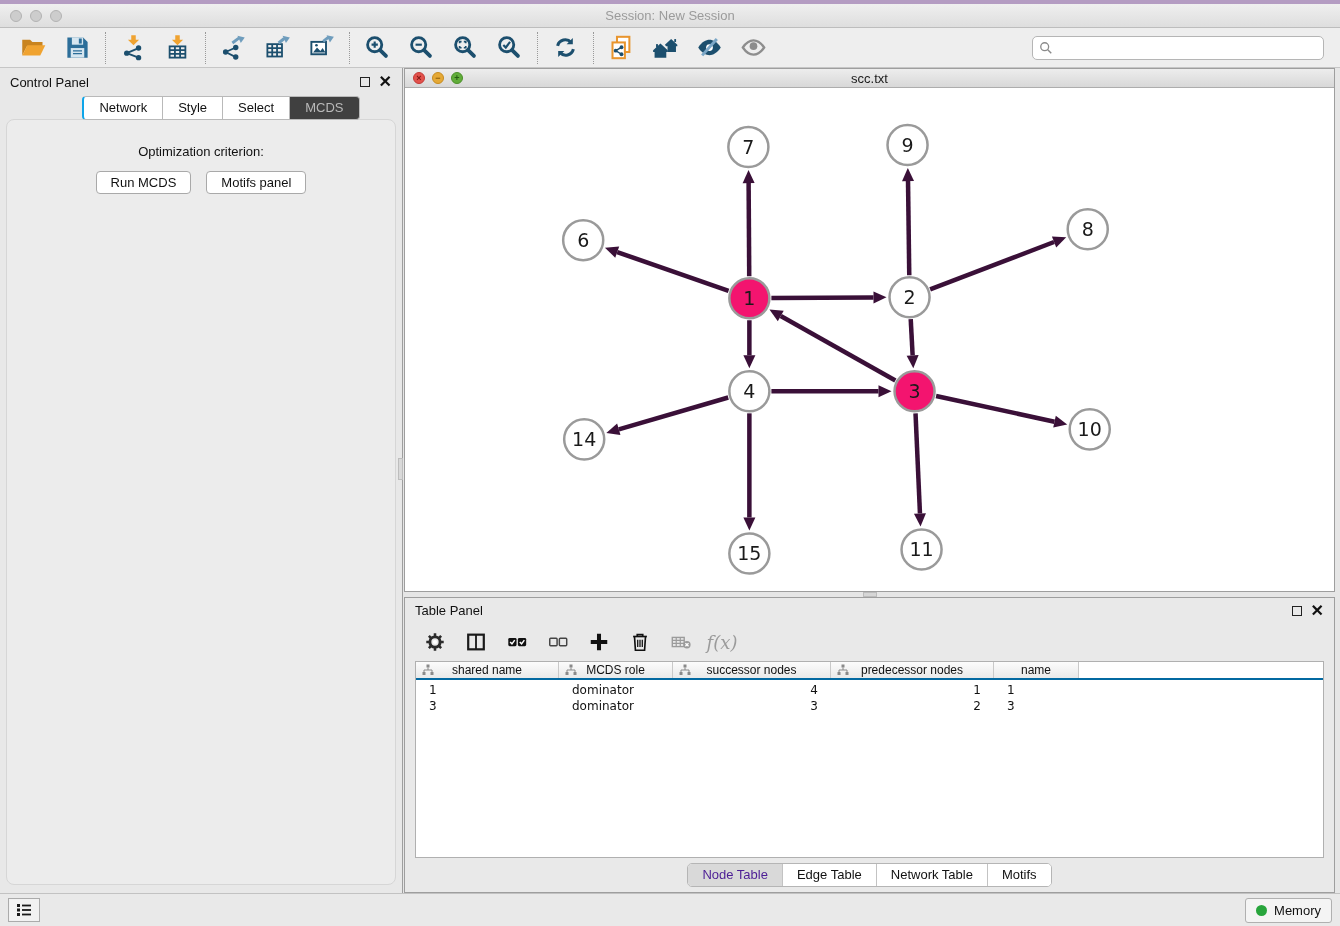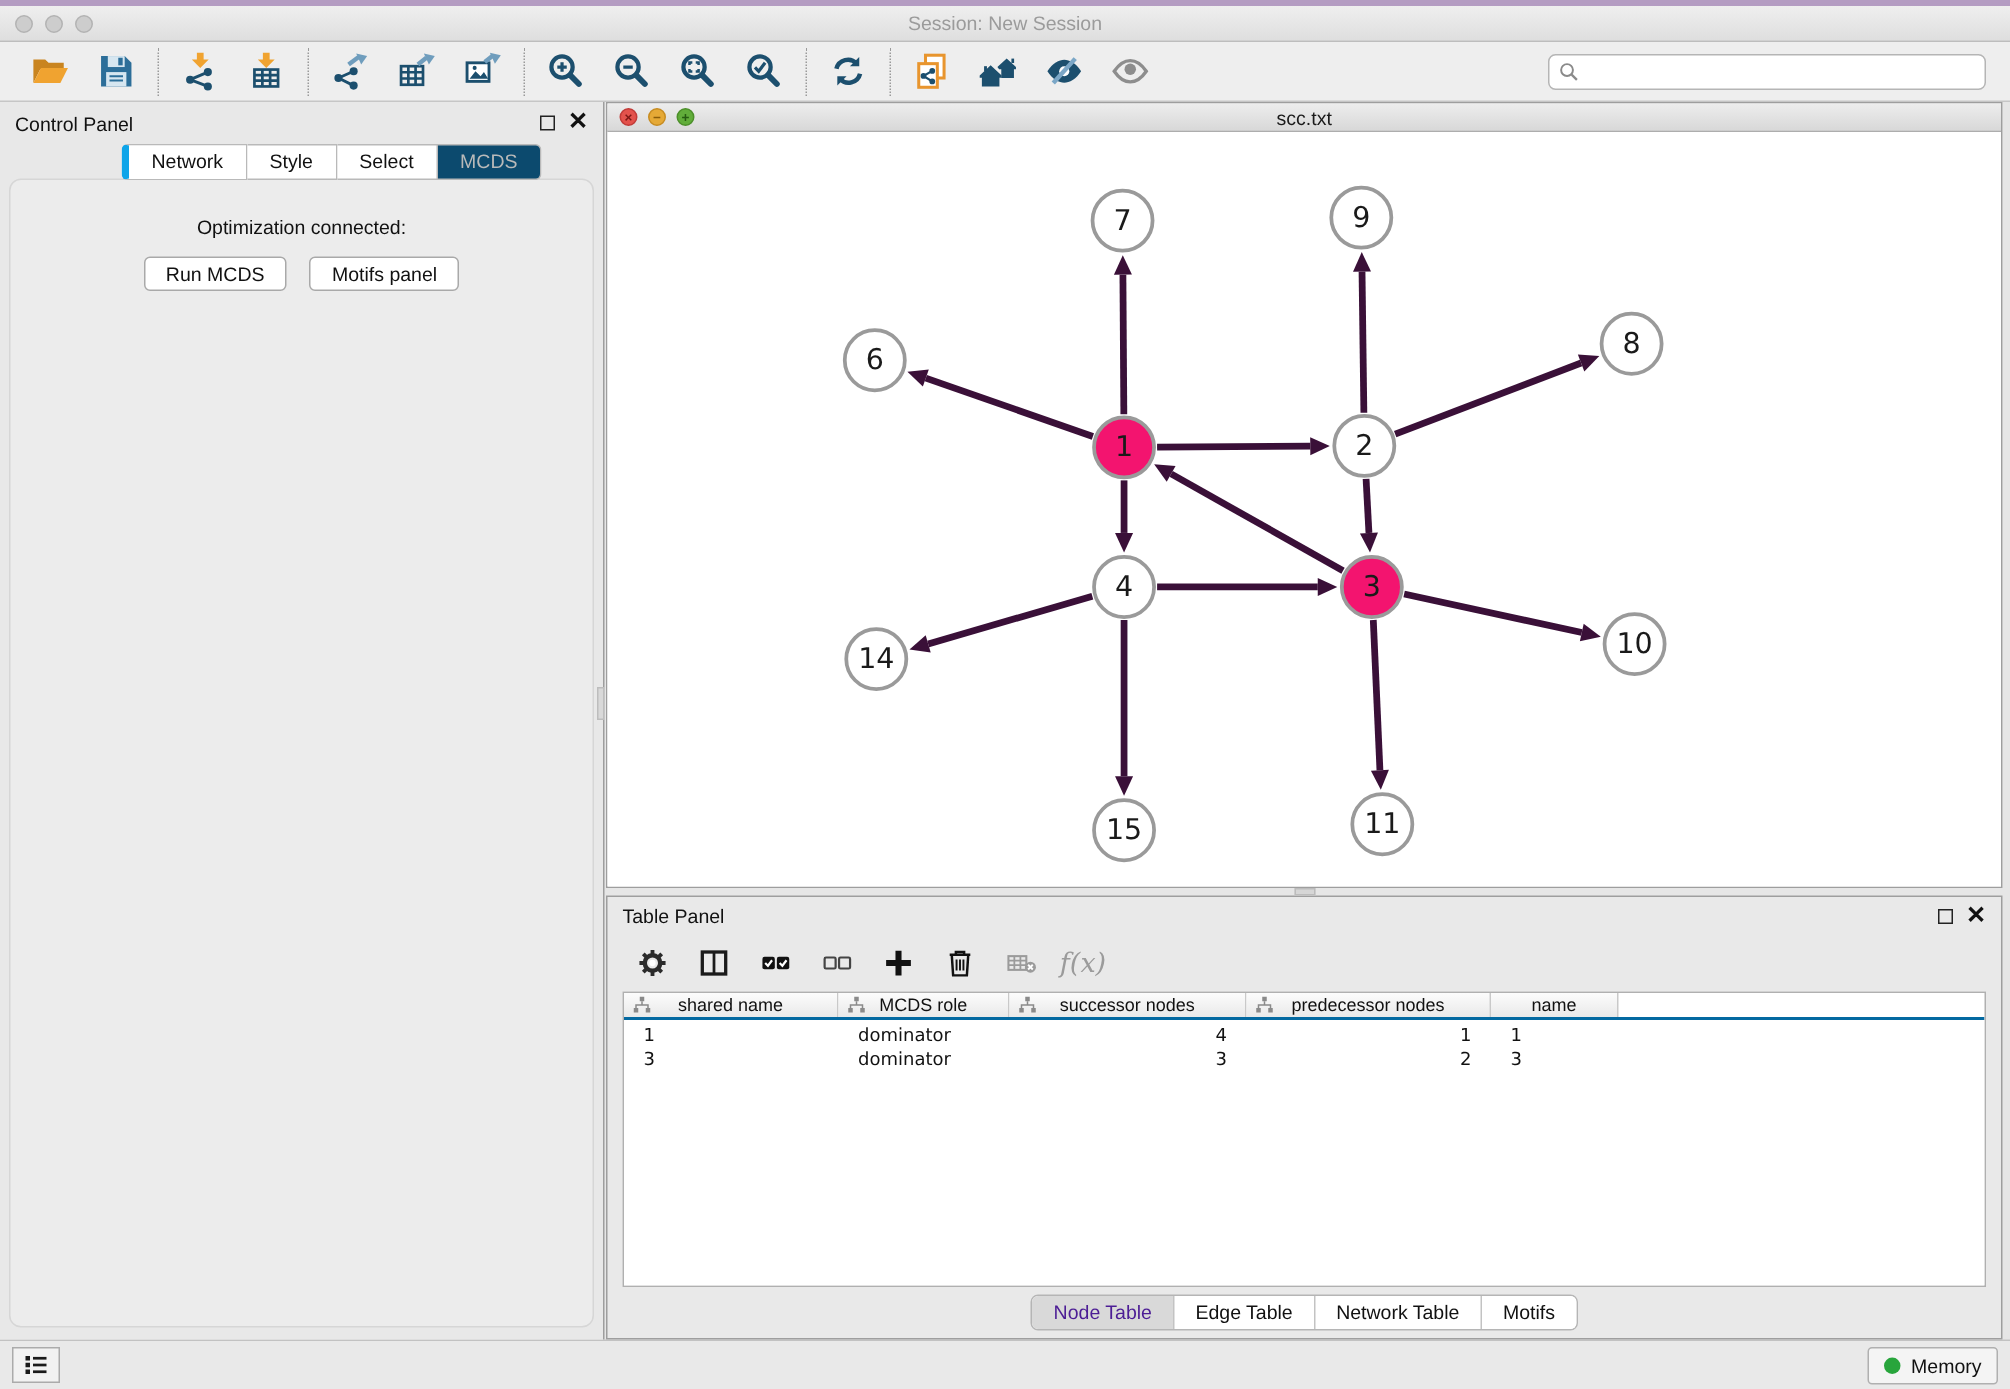--- a/index.html
+++ b/index.html
@@ -28,22 +28,22 @@
   
   .control-panel { width:403px; background:#e8e8e8; border-right:1px solid #9e9e9e;
     display:flex; flex-direction:column; position:relative; }
   .cp-header { height:28px; display:flex; align-items:center; padding:0 10px; font-size:13px; color:#111; }
   .win-icons { margin-left:auto; display:flex; align-items:center; gap:9px; }
   .float-ico { width:10px; height:10px; border:1.6px solid #222; display:inline-block; }
   .close-ico { font-size:16px; font-weight:bold; color:#111; line-height:10px; cursor:pointer; }
   .cp-tabs { display:flex; justify-content:center; position:relative; z-index:2; margin-bottom:-1px; }
   .cptab { font-size:13px; padding:3px 15px 4px; background:#fff; border:1px solid #b9b9b9;
     border-left:none; color:#111; cursor:pointer; }
-  .cptab:first-child { border-left:5px solid #0ea5e9; border-top-left-radius:4px; border-bottom-left-radius:4px;margin-left:40px; }
-  .cptab.active { background:#0c4a6e; color:#b9b9b9; border-top-right-radius:4px; border-bottom-right-radius:4px; }
+  .cptab:first-child { border-left:2px solid #0ea5e9; border-top-left-radius:4px; border-bottom-left-radius:4px;margin-left:40px; }
+  .cptab.active { background:#404040; color:#b9b9b9; border-top-right-radius:4px; border-bottom-right-radius:4px; }
   .cp-body { flex:1; margin:0 6px 8px 6px; background:#ececec; border:1px solid #d6d6d6;
     border-radius:8px; display:flex; flex-direction:column; align-items:center; }
   .opt-label { margin-top:24px; font-size:13px; color:#111; }
   .dropdown { margin-top:10px; width:312px; height:24px; background:#fff; border:1px solid #a9a9a9;
     border-radius:4px; display:flex; align-items:center; padding:0 7px; font-size:13px; cursor:pointer; }
   .dropdown .stepper { margin-left:auto; }
   .btn-row { margin-top:12px; display:flex; gap:15px; }
   .pbtn { font-size:13px; color:#111; background:#fff; border:1px solid #a9a9a9; border-radius:4px;
     padding:3px 14px; cursor:pointer; }
   .result-fs { margin-top:auto; margin-bottom:12px; width:381px; height:378px;
@@ -292,21 +292,21 @@
         <span class="close-ico">✕</span>
       </span>
     </div>
     <div class="cp-tabs">
         <div class="cptab">Network</div>
         <div class="cptab">Style</div>
         <div class="cptab">Select</div>
         <div class="cptab active">MCDS</div>
       </div>
     <div class="cp-body">
-      <div class="opt-label">Optimization connected:</div>
+      <div class="opt-label">Optimization criterion:</div>
       <div class="btn-row">
         <button class="pbtn">Run MCDS</button>
         <button class="pbtn">Motifs panel</button>
       </div>
     </div>
     <div class="v-grip"></div>
   </div>
 
   <div class="right-col">
     <div class="network-window">

